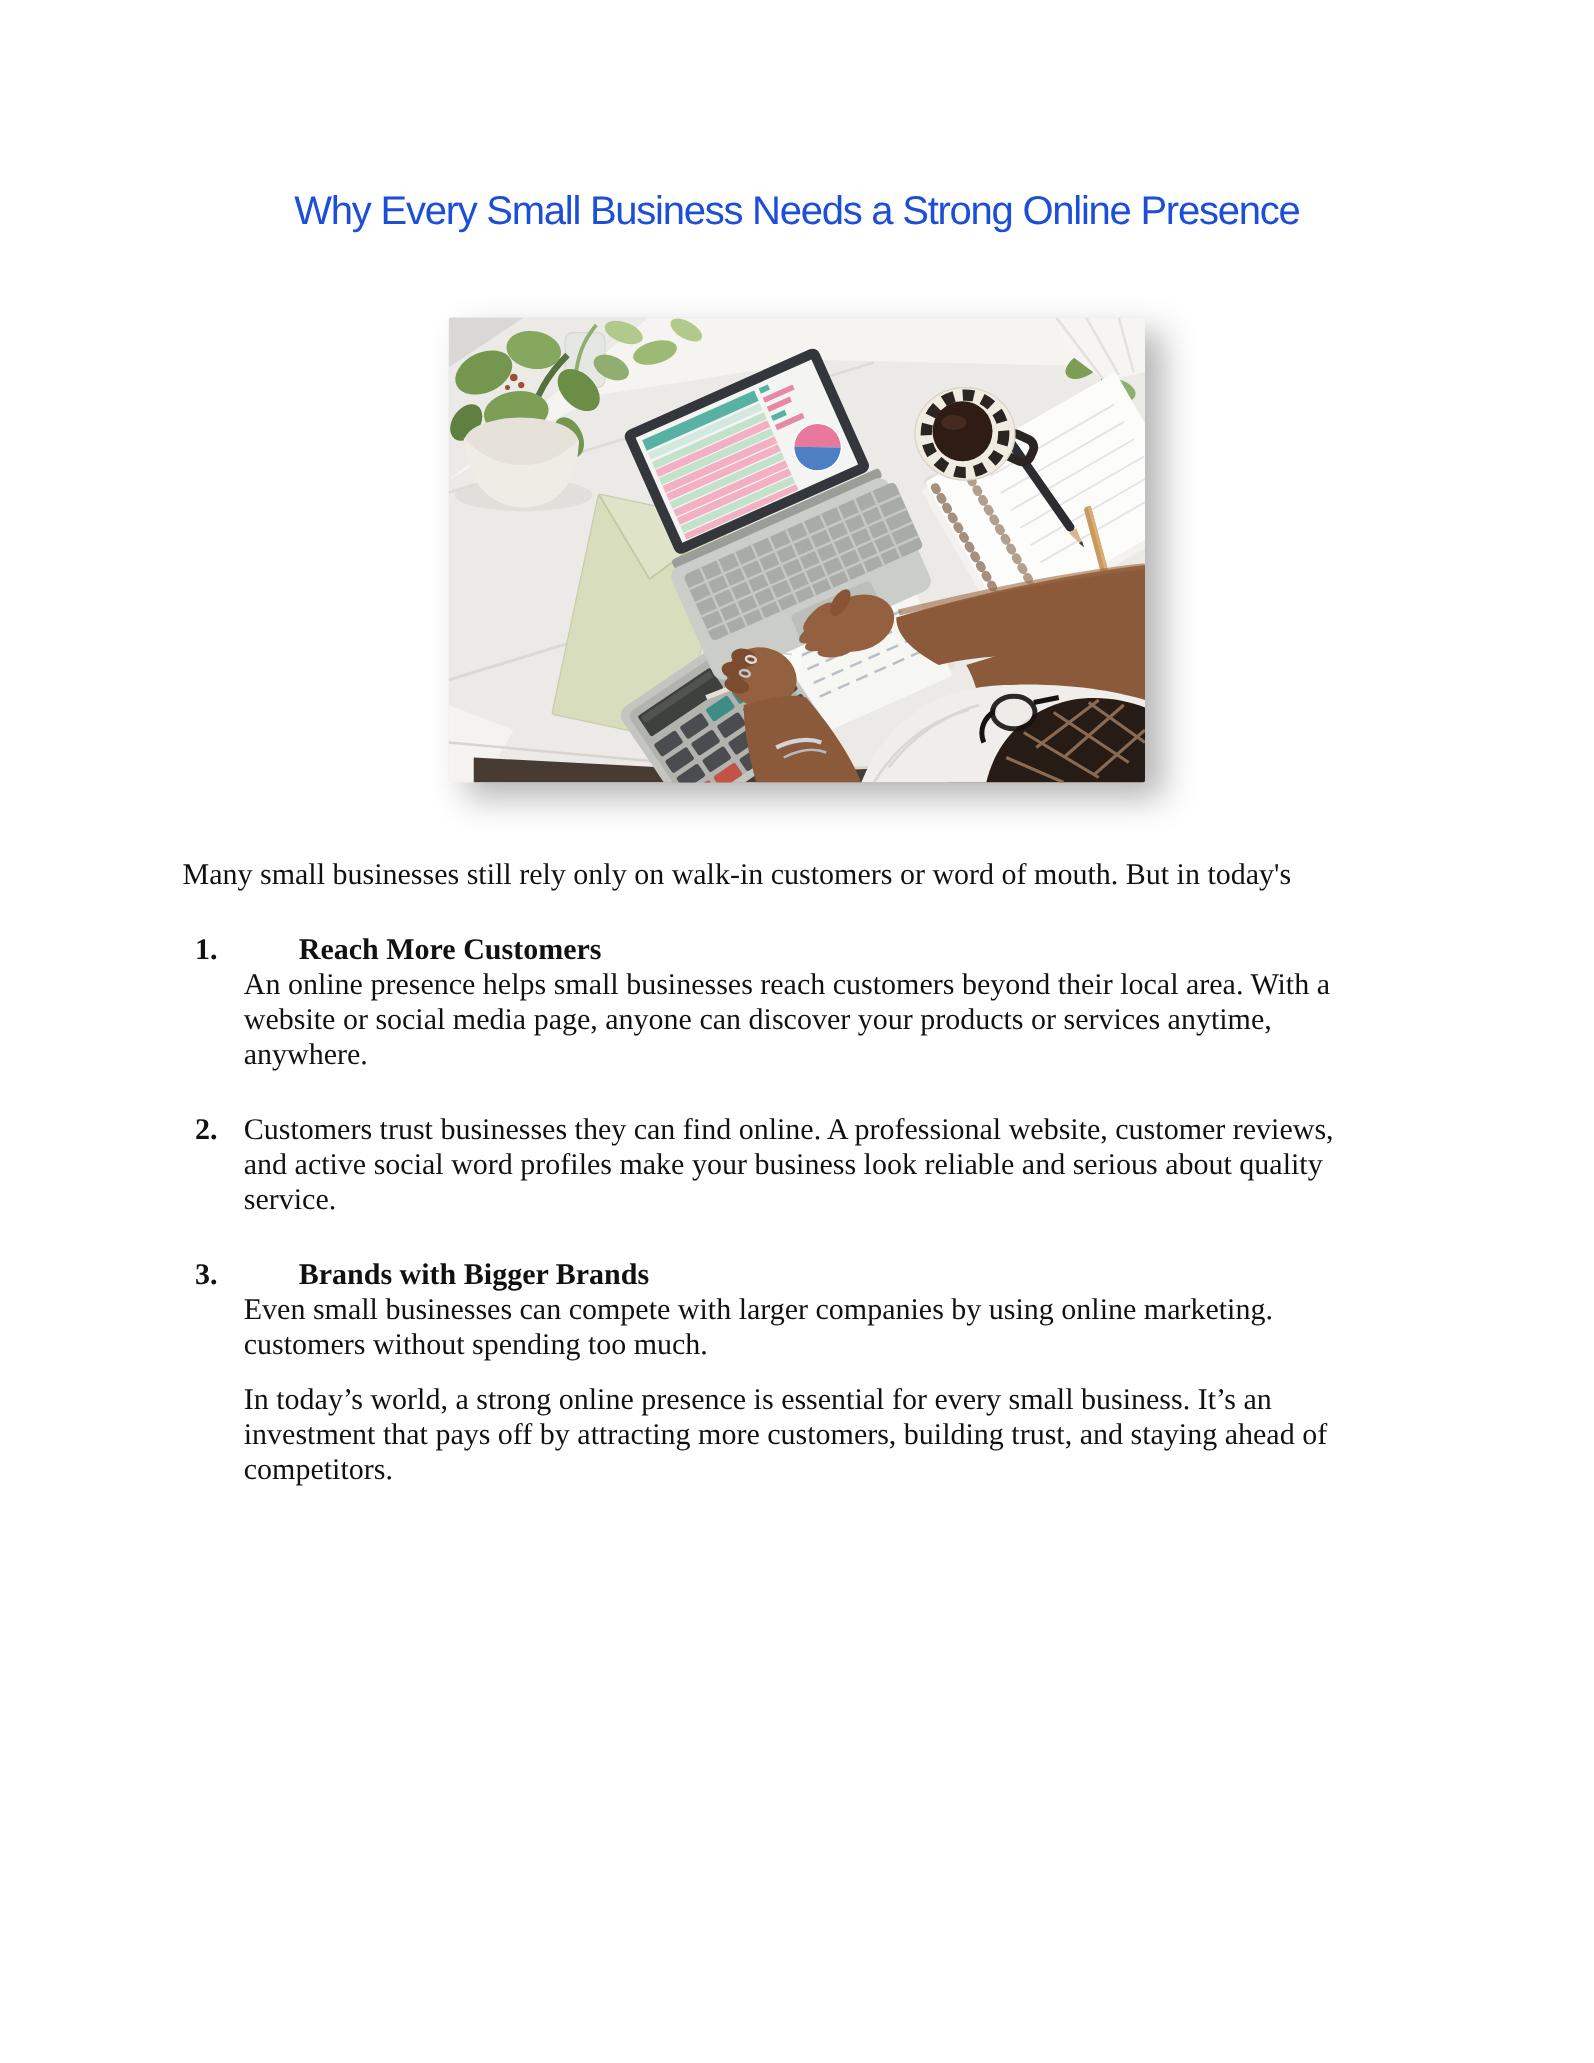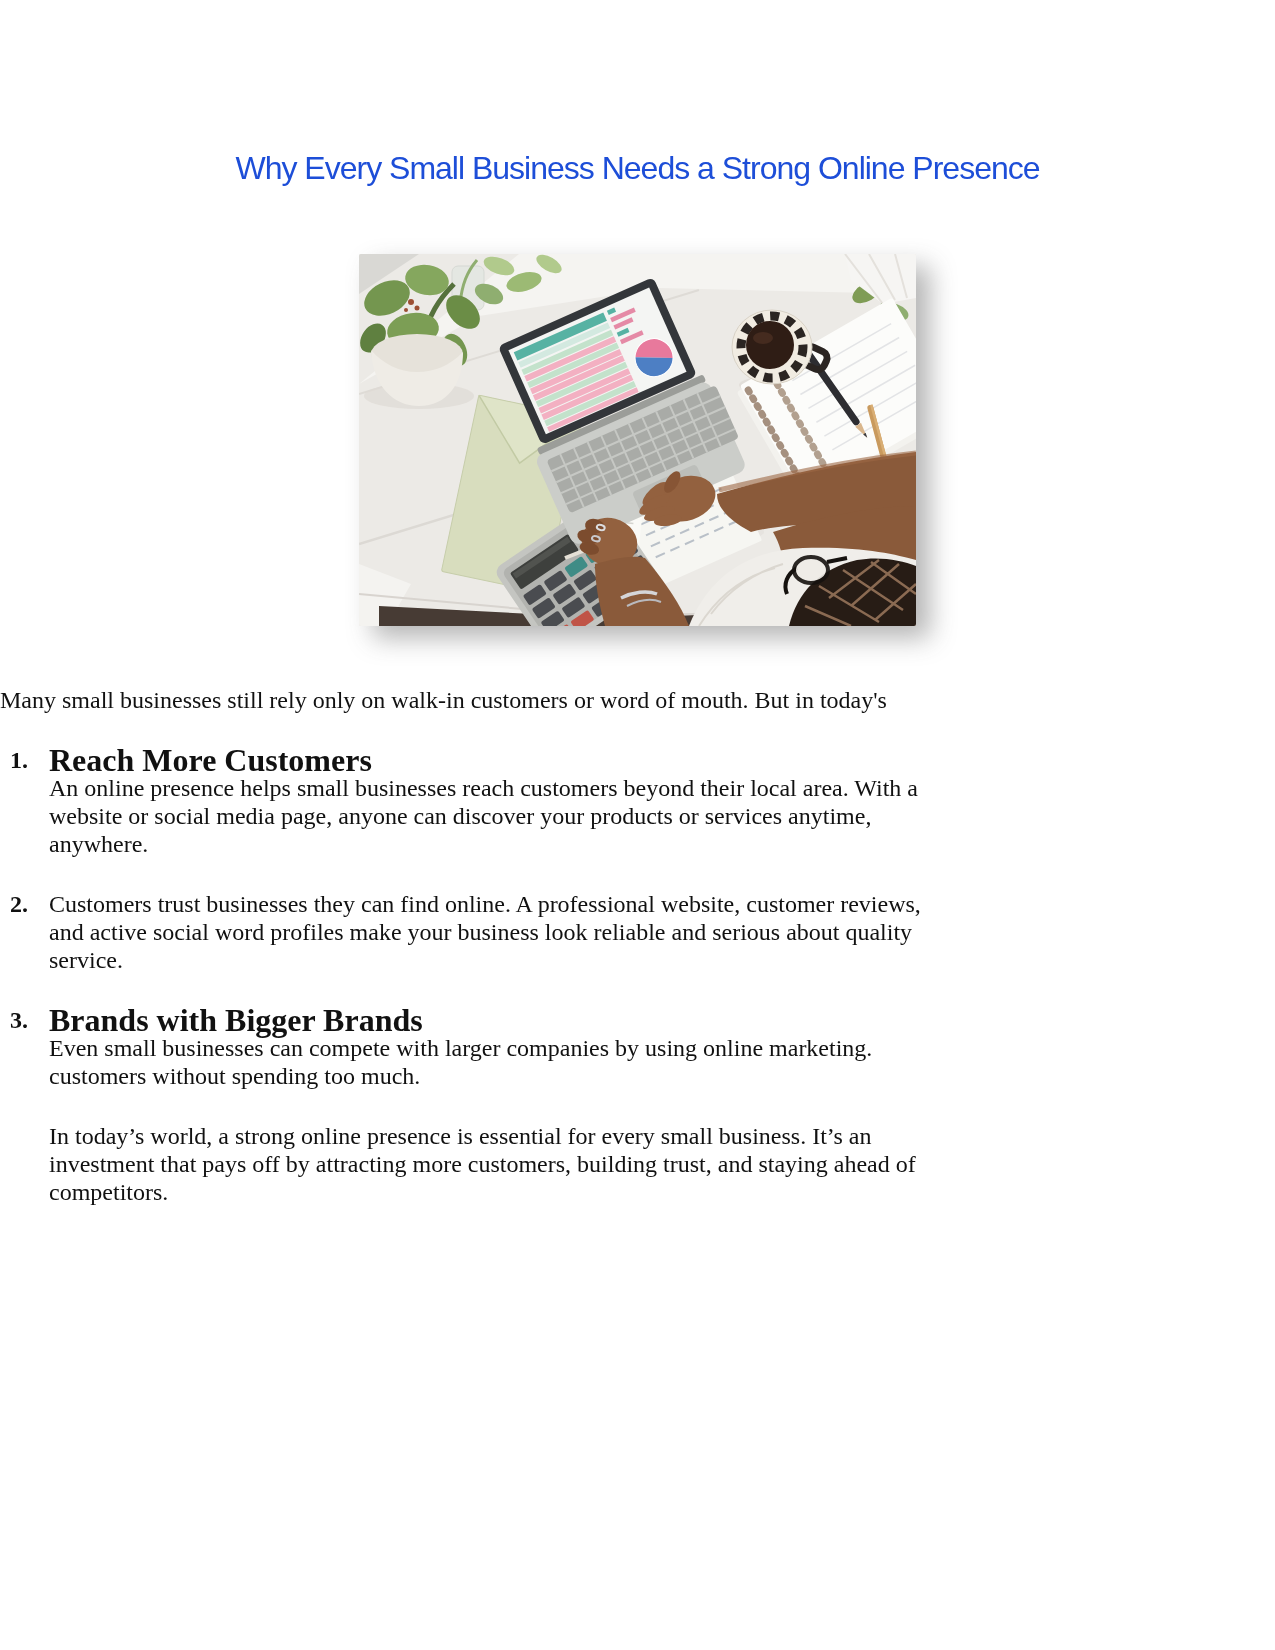--- a/index.html
+++ b/index.html
@@ -23,34 +23,34 @@
     line-height:44px;
   }
   .photo-wrap {
     width:557px; height:372px;
     margin:64px auto 0 auto;
     border-radius:2px;
     box-shadow:14px 12px 26px rgba(70,70,70,0.40);
     background:#eceae6;
   }
   .photo-wrap svg { display:block; border-radius:2px; }
-  .content { padding-right:130px; }
+  .content { padding-left:146px; padding-right:130px; }
   .para { margin-top:60px; }
   .line {
     font-size:24px;
     line-height:28px;
     white-space:pre;
   }
   .list-item { position:relative; margin-top:32px; padding-left:49px; }
   .item-number {
     position:absolute; left:10px; top:0;
     font-weight:bold; font-size:24px; line-height:28px;
   }
-  .item-title { font-weight:bold; font-size:32px; line-height:28px; white-space:pre; }
-  .closing { margin-top:32px; padding-left:49px; }
+  .item-title { font-weight:bold; font-size:24px; line-height:28px; white-space:pre;margin-left:44px; }
+  .closing { margin-top:16px; padding-left:49px; }
 </style>
 </head>
 <body>
 
 <div class="page">
 
   <h1 class="doc-title">Why Every Small Business Needs a Strong Online Presence</h1>
 
   <div class="photo-wrap">
     <svg width="557" height="372" viewBox="0 0 557 372" role="img">

